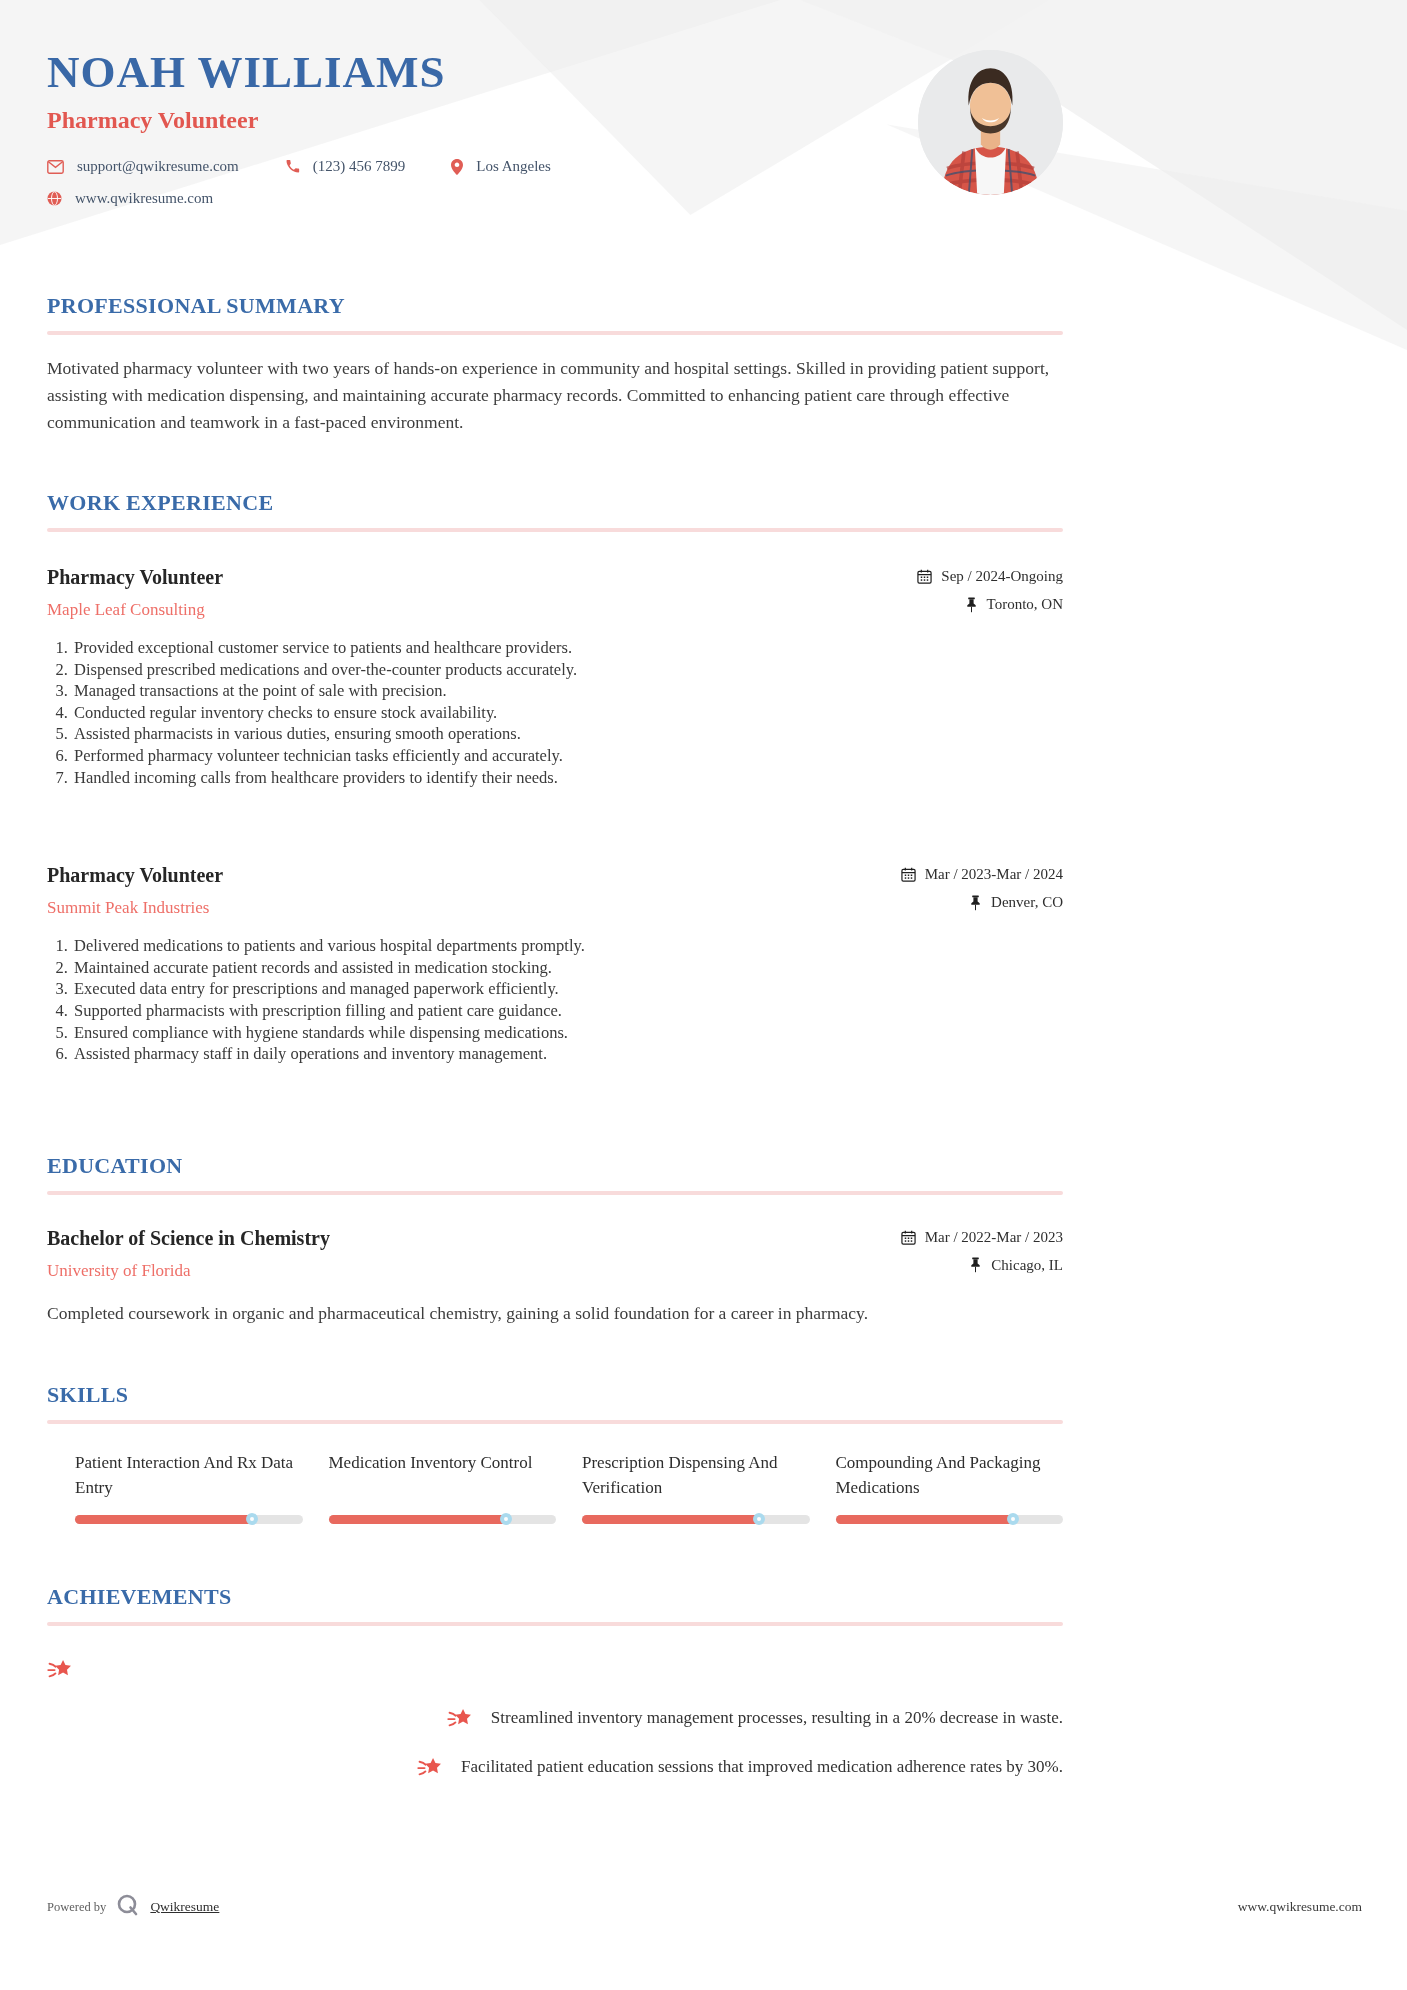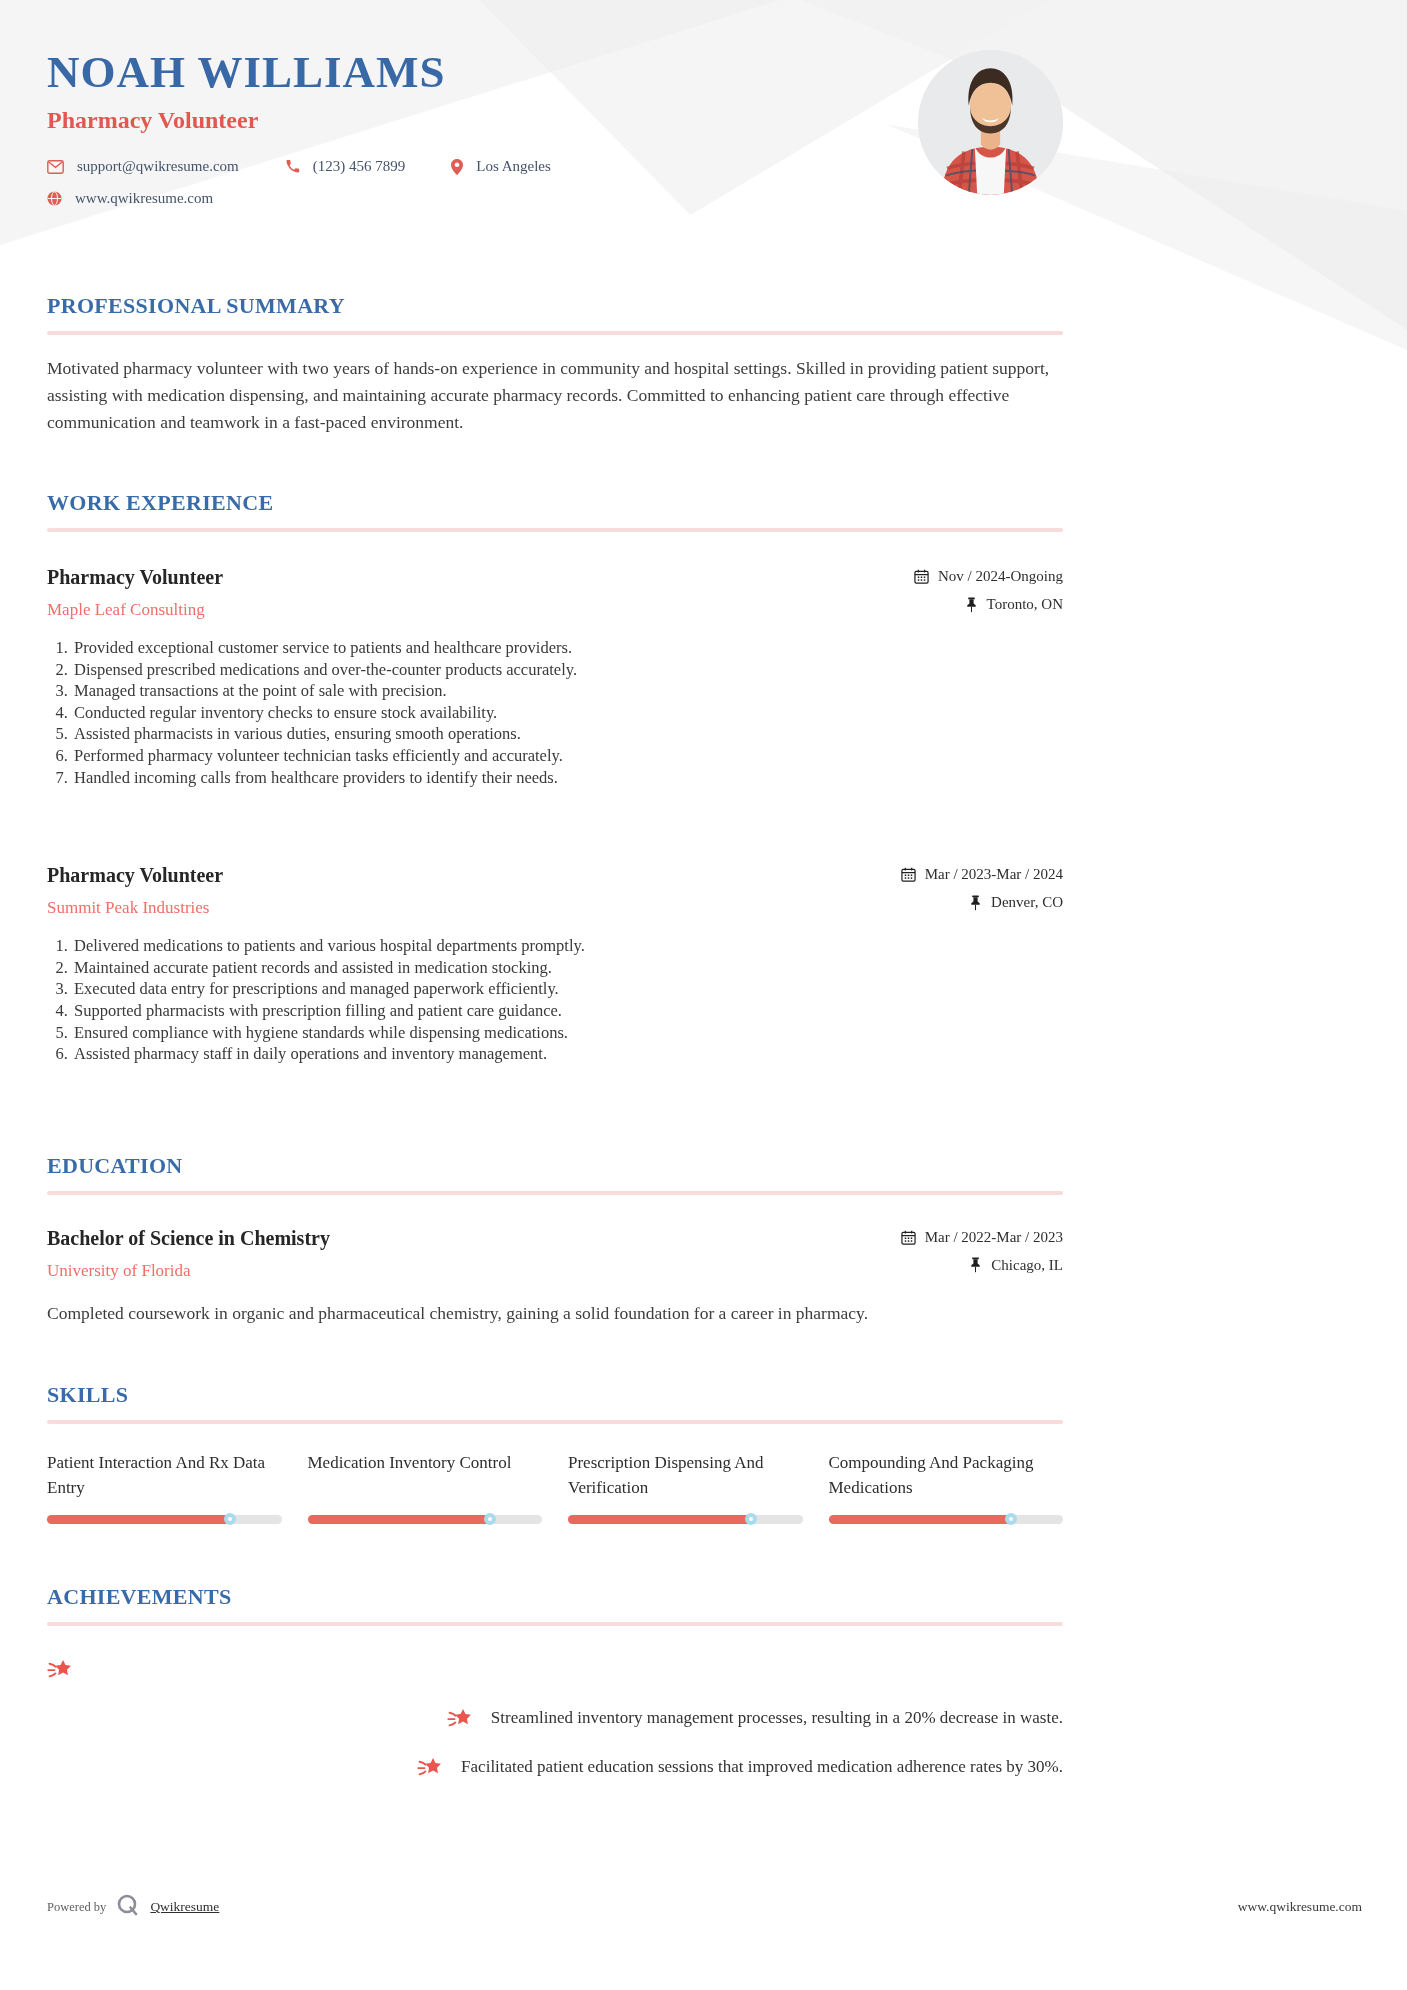--- a/index.html
+++ b/index.html
@@ -56,21 +56,21 @@
   .meta-row svg { display: block; }
 
   ol.bullets { margin: 17px 0 0; padding-left: 25px; font-size: 16.5px; line-height: 21.6px; color: #3a3a3a; }
   ol.bullets li { padding-left: 2px; }
 
   .section-education { margin-top: 88px; }
   .edu-block { margin-top: 32px; }
   .edu-desc { margin: 19px 0 0; font-size: 17.5px; color: #3d3d3d; line-height: 26px; }
 
   .section-skills { margin-top: 56px; }
-  .skills-grid { display: grid; grid-template-columns: repeat(4, 1fr); column-gap: 26px; margin-top: 26px; }
+  .skills-grid { display: grid; grid-template-columns: repeat(4, 1fr); column-gap: 26px; margin-top: 26px; margin-left: 28px; }
   .skill-label { font-size: 17px; line-height: 25px; color: #2e2e2e; min-height: 52px; }
   .bar { position: relative; margin-top: 13px; height: 9px; border-radius: 5px; background: #e4e4e4; }
   .bar .fill { position: absolute; left: 0; top: 0; bottom: 0; border-radius: 5px; background: #e8695e; }
   .bar .knob {
     position: absolute; top: 50%; width: 12px; height: 12px;
     border: 4px solid #aadaee; background: #fdfdfd; border-radius: 50%;
     transform: translate(-50%, -50%);
   }
 
   .section-achievements { margin-top: 60px; }
@@ -206,21 +206,21 @@
                     <g fill="#1f1f1f">
                       <rect x="4" y="8" width="1.6" height="1.6"></rect>
                       <rect x="7.2" y="8" width="1.6" height="1.6"></rect>
                       <rect x="10.4" y="8" width="1.6" height="1.6"></rect>
                       <rect x="4" y="11" width="1.6" height="1.6"></rect>
                       <rect x="7.2" y="11" width="1.6" height="1.6"></rect>
                       <rect x="10.4" y="11" width="1.6" height="1.6"></rect>
                     </g>
                   </svg>
               </span>
-              <span>Nov / 2024-Ongoing</span>
+              <span>Sep / 2024-Ongoing</span>
             </div>
             <div class="meta-row">
               <span>
                 <svg width="13" height="16" viewBox="0 0 13 16">
                     <g fill="#1f1f1f">
                       <rect x="3.2" y="0.6" width="6.6" height="1.7" rx="0.5"></rect>
                       <path d="M4.4 2.3 h4.2 v4.3 l2.1 1.7 v1.5 H2.3 V8.3 l2.1-1.7 z"></path>
                       <rect x="6" y="9.8" width="1" height="5.4"></rect>
                     </g>
                   </svg>

